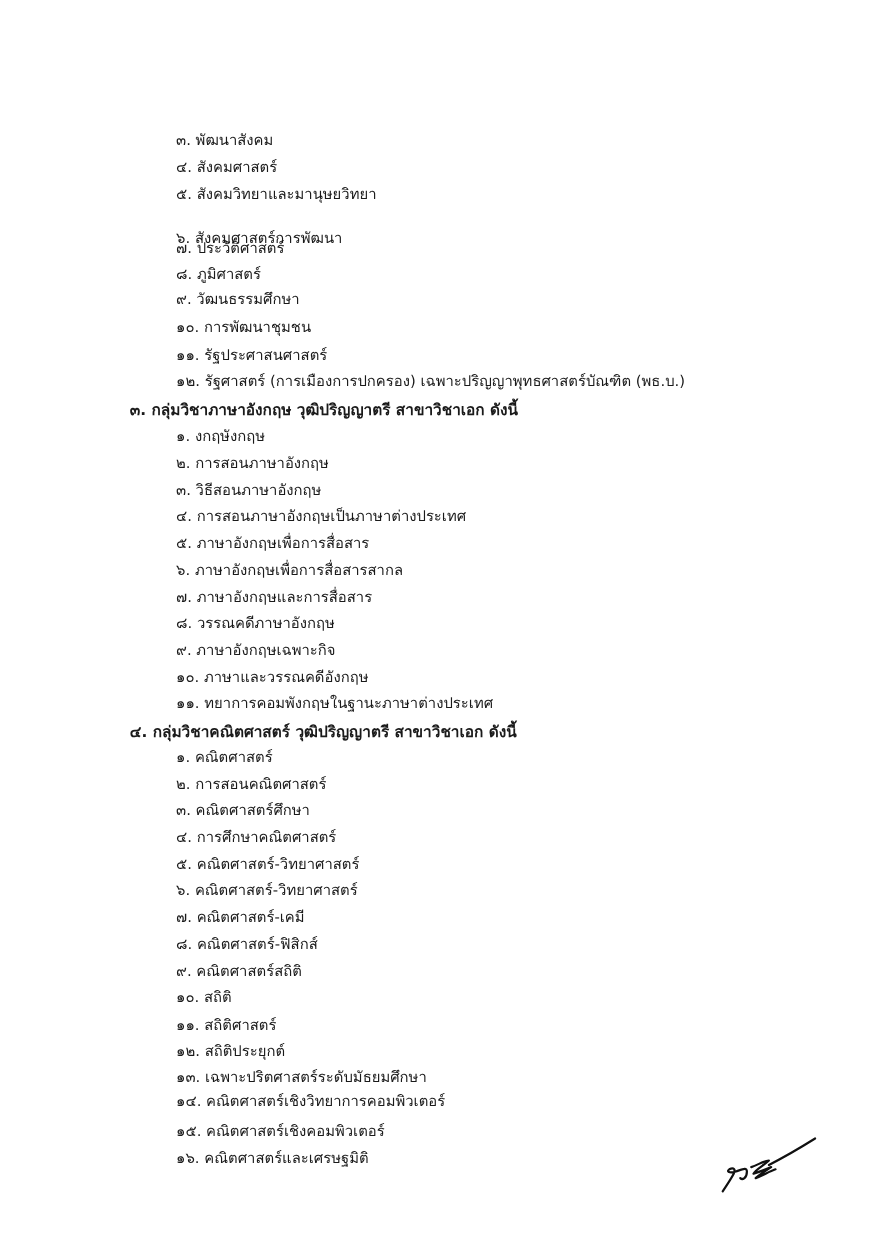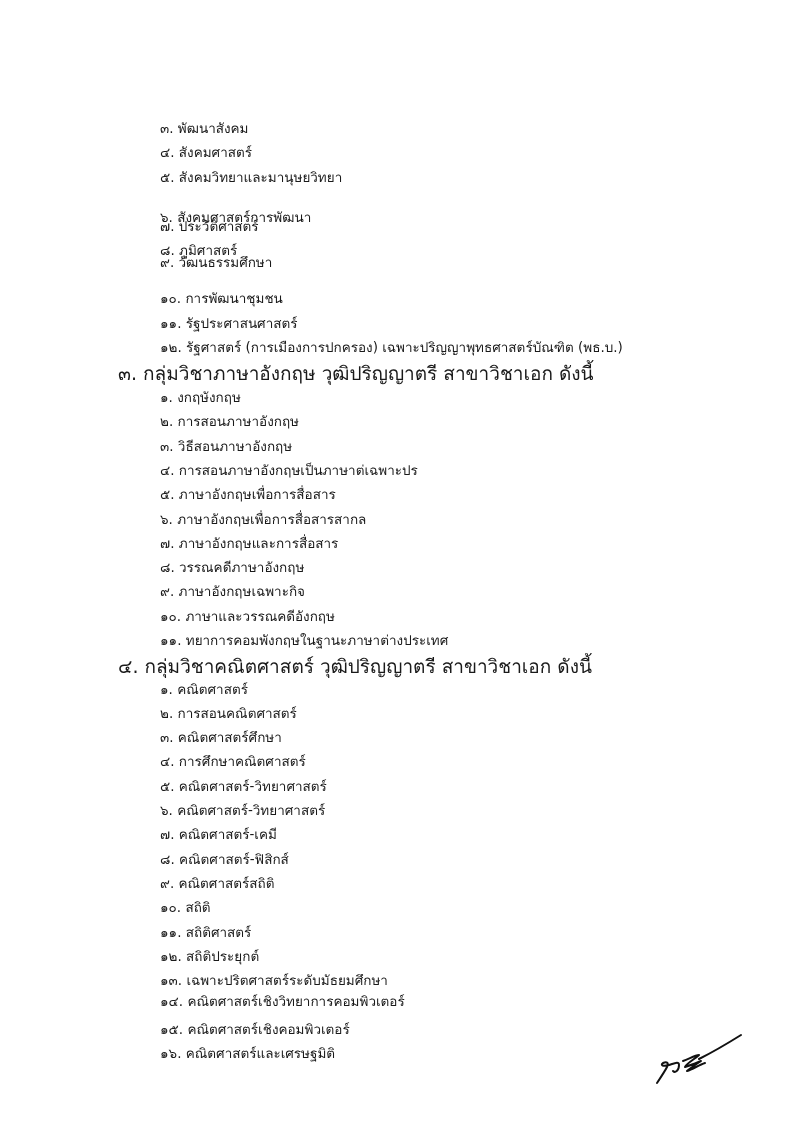--- a/index.html
+++ b/index.html
@@ -1,44 +1,44 @@
 <!DOCTYPE html>
 <html><head>
 <meta charset="utf-8">
 <style>
   html, body { margin: 0; padding: 0; background: #ffffff; }
   body { width: 800px; height: 1140px; position: relative; overflow: hidden;
          font-family: "DejaVu Sans", "Liberation Sans", sans-serif; color: #1a1a1a; }
   .page { position: absolute; left: 0; top: 0; width: 784px; height: 1140px; background: #fff; }
   .line { position: absolute; white-space: nowrap; font-size: 13.5px; line-height: 18px; }
   .item { left: 160px; }
-  .header { left: 118px; font-weight: normal; font-size: 19px; }
+  .header { left: 118px; font-weight: bold; font-size: 14px; }
   .signature { position: absolute; left: 655px; top: 1033px; width: 90px; height: 55px; }
 </style>
 </head>
 <body>
 
 <div class="page">
 
   <div class="line item" style="top:119px"><span>๓.</span> <span>พัฒนาสังคม</span></div>
   <div class="line item" style="top:143px"><span>๔.</span> <span>สังคมศาสตร์</span></div>
   <div class="line item" style="top:168px"><span>๕.</span> <span>สังคมวิทยาและมานุษยวิทยา</span></div>
   <div class="line item" style="top:208px"><span>๖.</span> <span>สังคมศาสตร์การพัฒนา</span></div>
   <div class="line item" style="top:217px"><span>๗.</span> <span>ประวัติศาสตร์</span></div>
   <div class="line item" style="top:241px"><span>๘.</span> <span>ภูมิศาสตร์</span></div>
-  <div class="line item" style="top:253px"><span>๙.</span> <span>วัฒนธรรมศึกษา</span></div>
+  <div class="line item" style="top:263px"><span>๙.</span> <span>วัฒนธรรมศึกษา</span></div>
   <div class="line item" style="top:289px"><span>๑๐.</span> <span>การพัฒนาชุมชน</span></div>
   <div class="line item" style="top:314px"><span>๑๑.</span> <span>รัฐประศาสนศาสตร์</span></div>
   <div class="line item" style="top:338px"><span>๑๒.</span> <span>รัฐศาสตร์ (การเมืองการปกครอง) เฉพาะปริญญาพุทธศาสตร์บัณฑิต (พธ.บ.)</span></div>
 
   <div class="line header" style="top:364px"><span>๓.</span> <span>กลุ่มวิชาภาษาอังกฤษ วุฒิปริญญาตรี สาขาวิชาเอก ดังนี้</span></div>
   <div class="line item" style="top:388px"><span>๑.</span> <span>งกฤษังกฤษ</span></div>
   <div class="line item" style="top:412px"><span>๒.</span> <span>การสอนภาษาอังกฤษ</span></div>
   <div class="line item" style="top:437px"><span>๓.</span> <span>วิธีสอนภาษาอังกฤษ</span></div>
-  <div class="line item" style="top:461px"><span>๔.</span> <span>การสอนภาษาอังกฤษเป็นภาษาต่เฉพาะปร</span></div>
+  <div class="line item" style="top:461px"><span>๔.</span> <span>การสอนภาษาอังกฤษเป็นภาษาต่างประเทศ</span></div>
   <div class="line item" style="top:485px"><span>๕.</span> <span>ภาษาอังกฤษเพื่อการสื่อสาร</span></div>
   <div class="line item" style="top:510px"><span>๖.</span> <span>ภาษาอังกฤษเพื่อการสื่อสารสากล</span></div>
   <div class="line item" style="top:534px"><span>๗.</span> <span>ภาษาอังกฤษและการสื่อสาร</span></div>
   <div class="line item" style="top:558px"><span>๘.</span> <span>วรรณคดีภาษาอังกฤษ</span></div>
   <div class="line item" style="top:582px"><span>๙.</span> <span>ภาษาอังกฤษเฉพาะกิจ</span></div>
   <div class="line item" style="top:607px"><span>๑๐.</span> <span>ภาษาและวรรณคดีอังกฤษ</span></div>
   <div class="line item" style="top:631px"><span>๑๑.</span> <span>ทยาการคอมพังกฤษในฐานะภาษาต่างประเทศ</span></div>
 
   <div class="line header" style="top:657px"><span>๔.</span> <span>กลุ่มวิชาคณิตศาสตร์ วุฒิปริญญาตรี สาขาวิชาเอก ดังนี้</span></div>
   <div class="line item" style="top:680px"><span>๑.</span> <span>คณิตศาสตร์</span></div>

